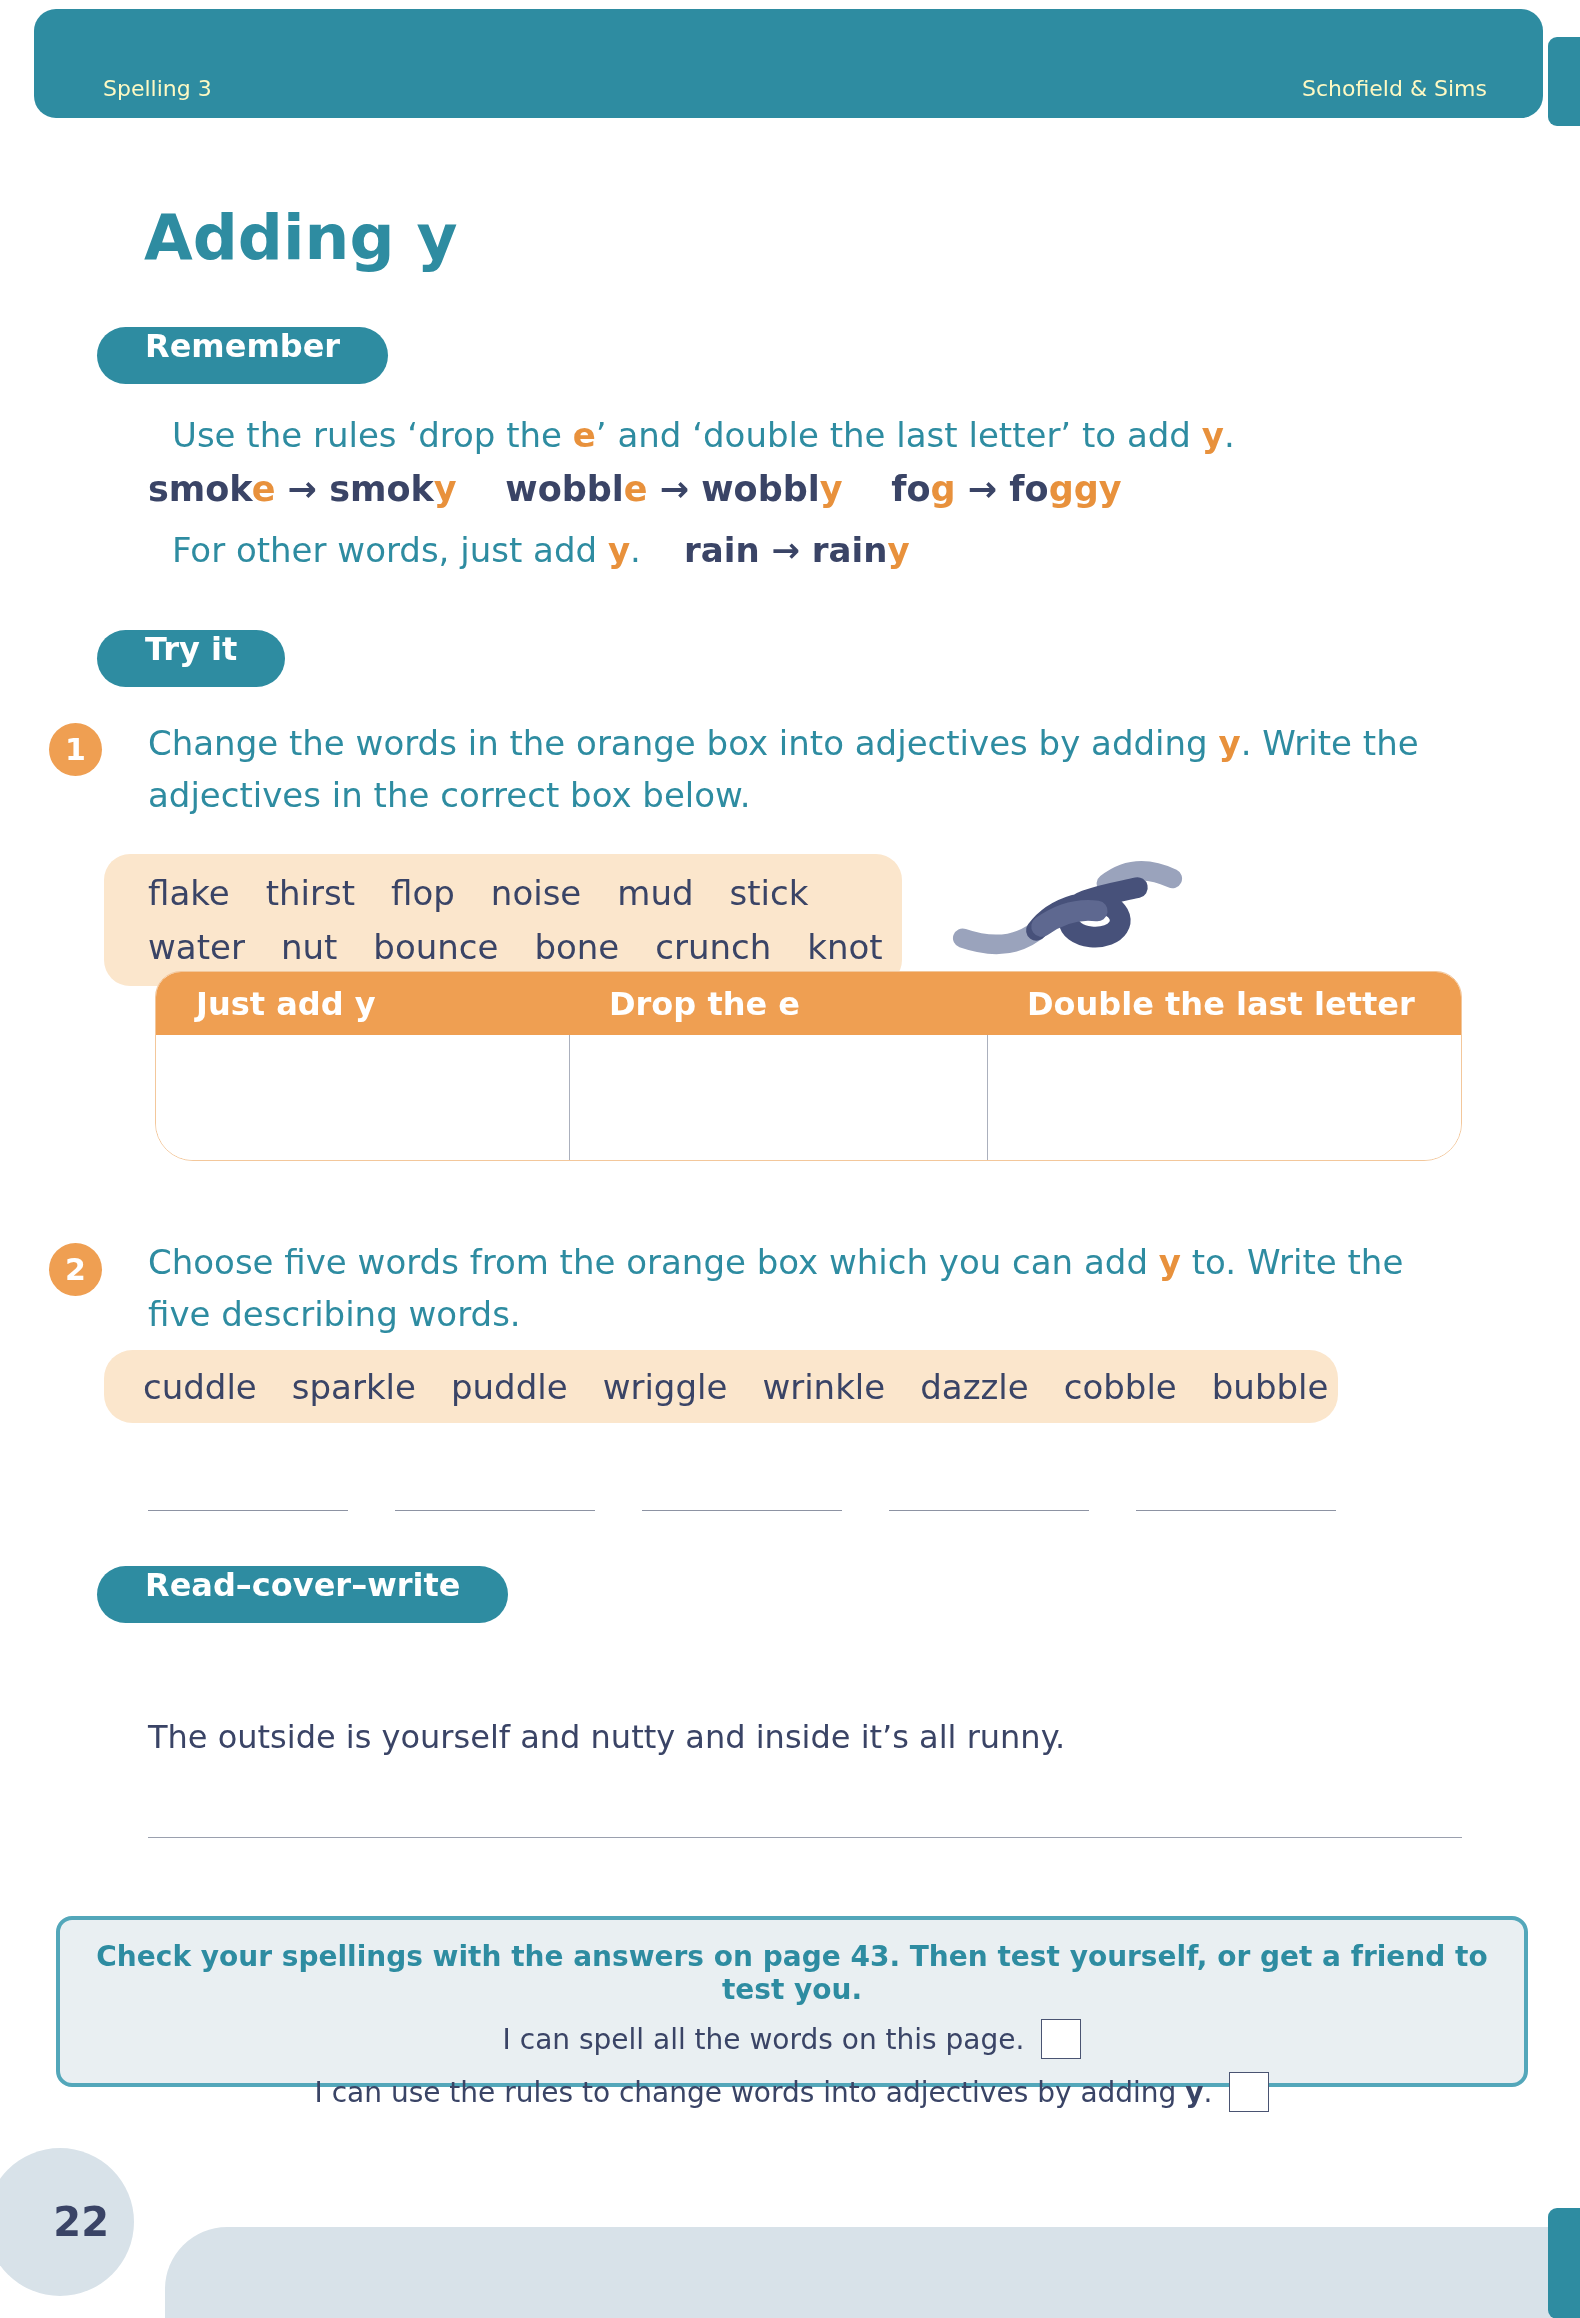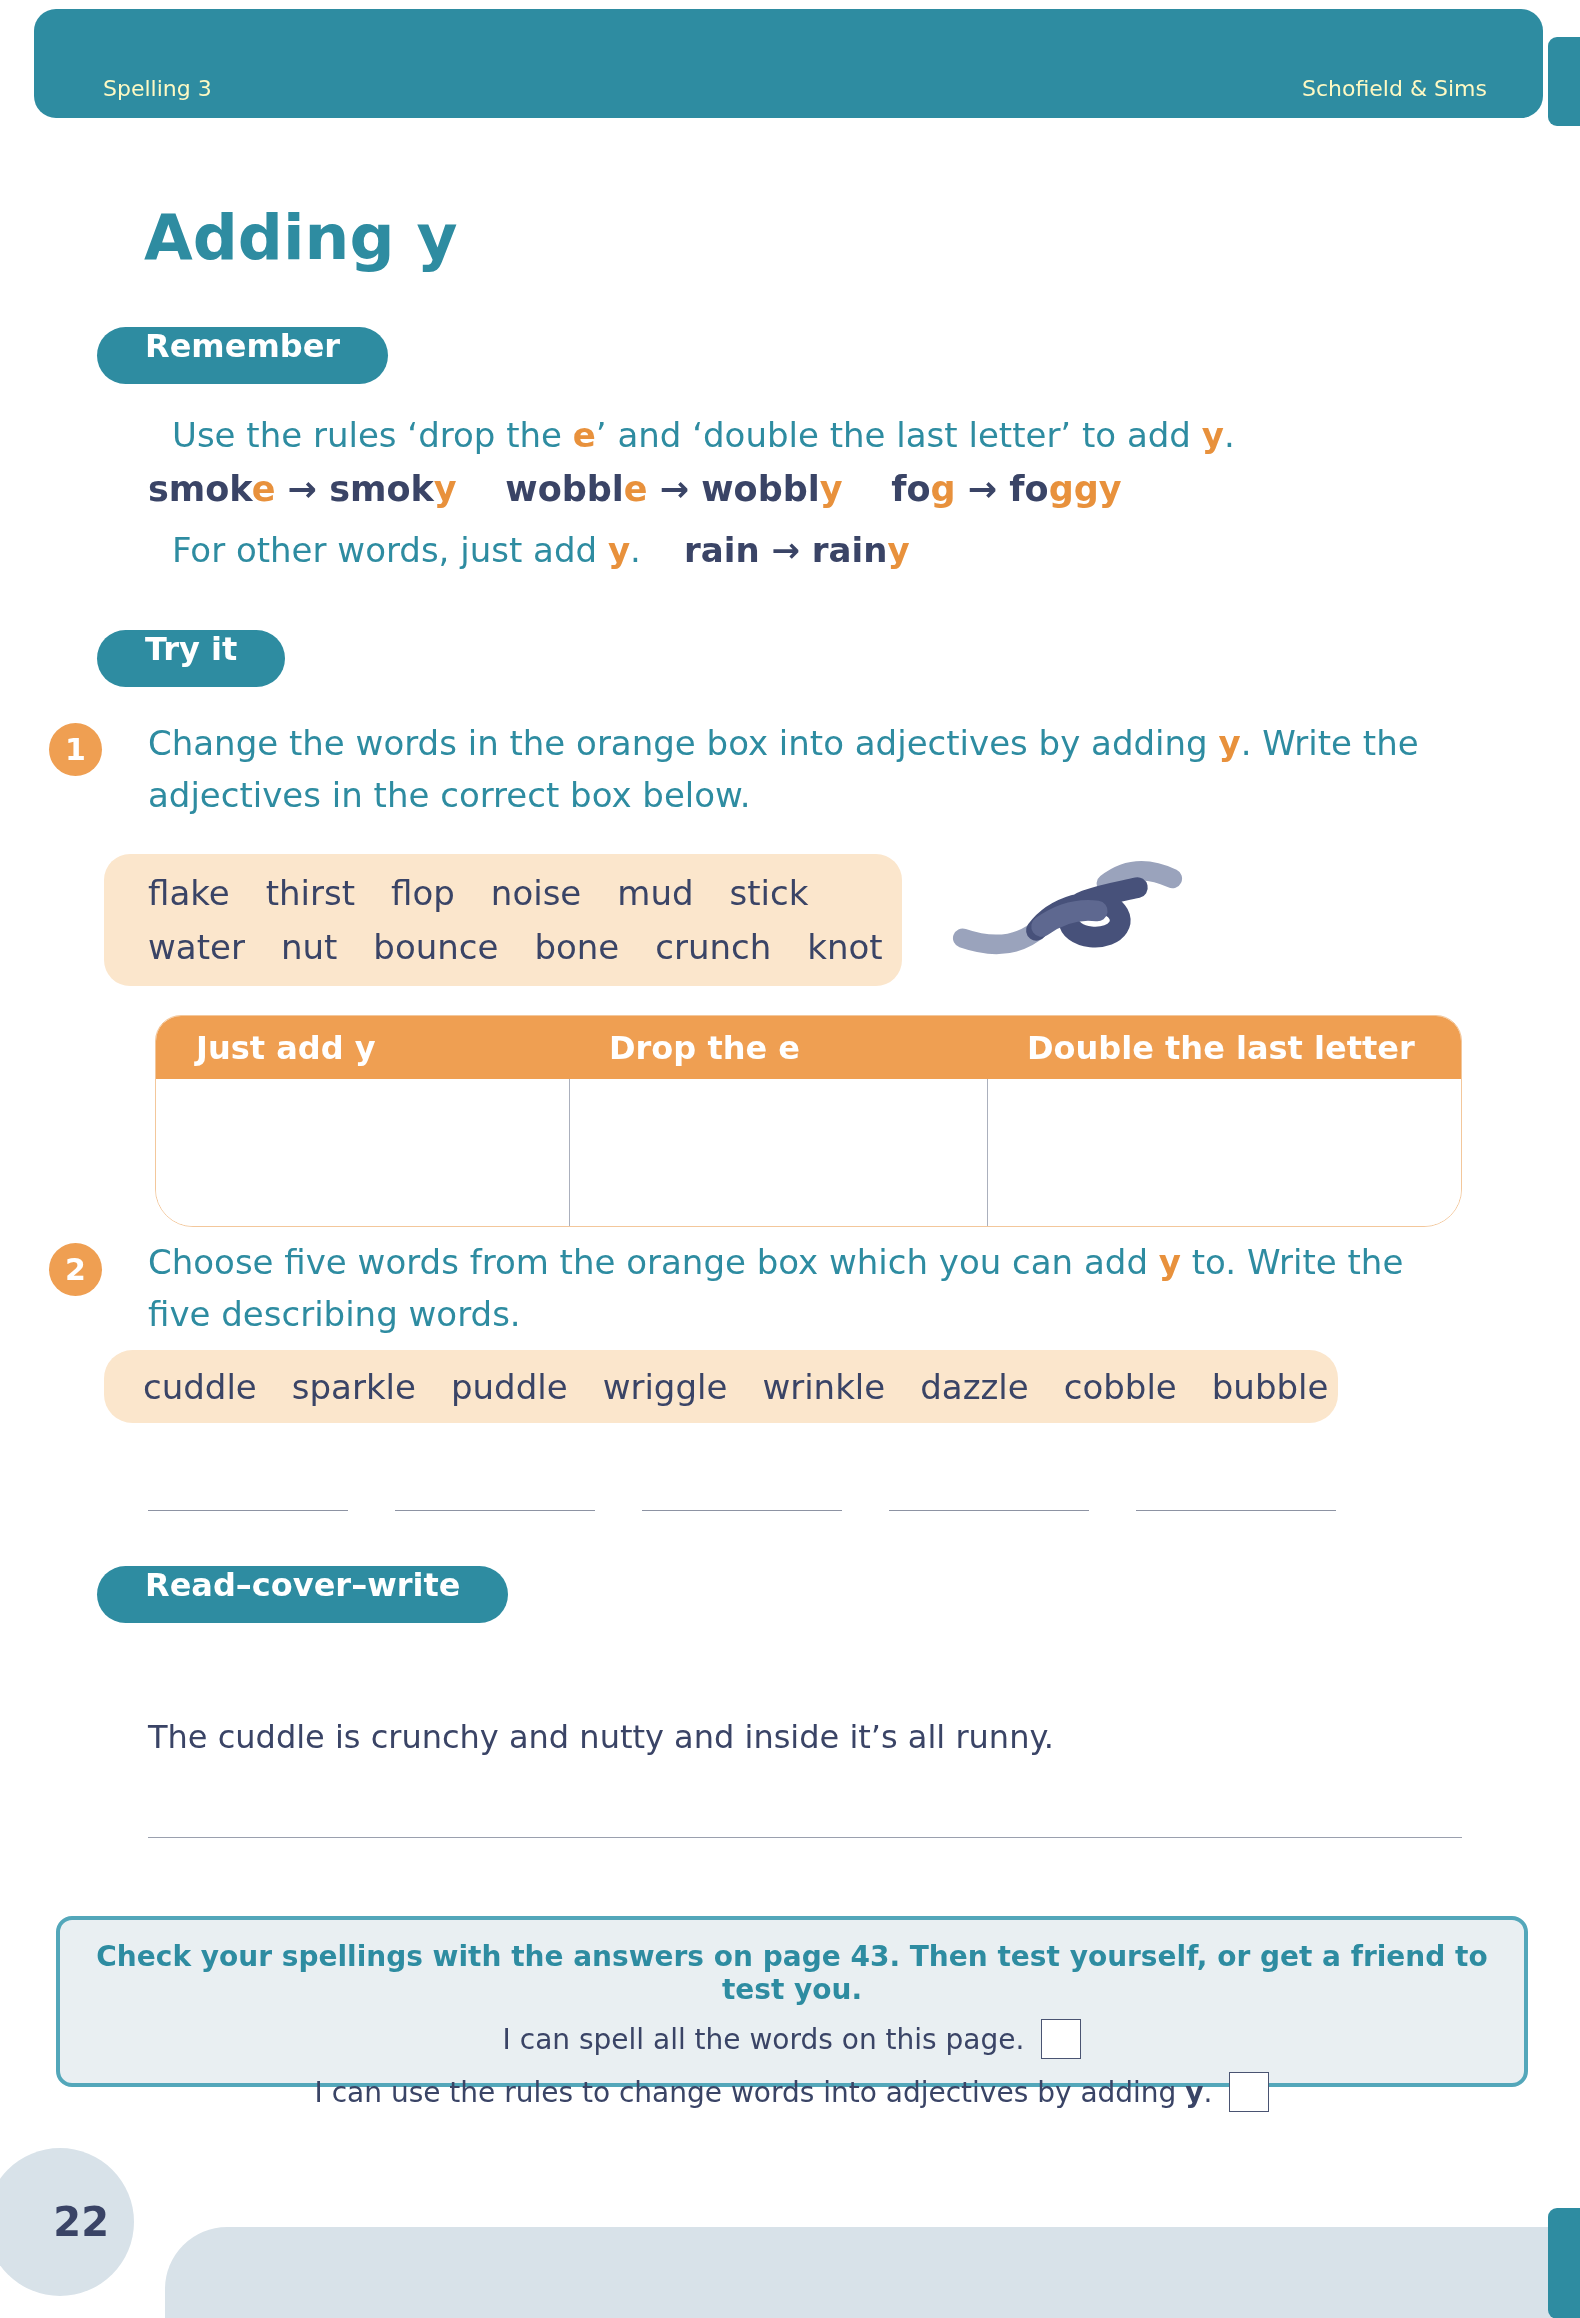--- a/index.html
+++ b/index.html
@@ -45,21 +45,21 @@
 
   .wordbox { position:absolute; background:var(--peach,#FBE6CC); color:var(--navy,#3A4466); font-size:34px; font-weight:500; }
   .wordbox-1 { left:104px; top:846px; width:798px; height:132px; border-radius:26px;
     padding:11.7px 26px 11.7px 44px; display:flex; flex-direction:column; justify-content:space-around;margin-top:8px; }
   .wordrow { display:flex; gap:36px; }
   .wordbox-2 { left:104px; top:1350px; width:1234px; height:73px; border-radius:28.5px; padding:0 39px;
     display:flex; align-items:center; gap:35px; }
 
   .knot { position:absolute; left:951px; top:841px; width:233px; height:136px; }
 
-  .answer-table { position:absolute; left:155px; top:1015px; width:1307px; height:212px; display:flex;
+  .answer-table { position:absolute; left:155px; top:971px; width:1307px; height:190px; display:flex;
     border:1.9px solid var(--table_border,#F3C79B); border-radius:26px 26px 38px 38px; overflow:hidden; background:#fff; }
   .tcol { display:flex; flex-direction:column; }
   .tcol-1 { width:413px; } .tcol-2 { width:418px; } .tcol-3 { flex:1; }
   .th { height:63px; background:var(--orange,#EF9F52); color:#fff; font-size:32px; font-weight:600;
     display:flex; align-items:center; padding-left:40px; }
   .td { flex:1; background:#fff; }
   .tcol + .tcol .td { border-left:1.3px solid var(--divider,#ABB0BD); }
 
   .blanks { position:absolute; left:148px; top:1489px; display:flex; gap:47px; }
   .blank { width:200px; height:22px; border-bottom:1.9px solid #8D93A3; }
@@ -169,21 +169,21 @@
     <span class="blank"></span>
     <span class="blank"></span>
     <span class="blank"></span>
     <span class="blank"></span>
   </div>
 
   <div class="badge badge-rcw">
     <span>Read–cover–write</span>
   </div>
 
-  <p class="line navy rcw-sentence">The cuddle is crunchy and nutty and inside it’s all runny.</p>
+  <p class="line navy rcw-sentence">The outside is yourself and nutty and inside it’s all runny.</p>
   <div class="write-line"></div>
 
   <div class="check-panel">
     <p class="check-head">Check your spellings with the answers on page 43. Then test yourself, or get a friend to test you.</p>
     <div class="check-row">
       <span>I can spell all the words on this page.</span>
       <span class="checkbox"></span>
     </div>
     <div class="check-row">
       <span><span>I can use the rules to change words into adjectives by adding </span><span class="seg-bold">y</span><span>.</span></span>

